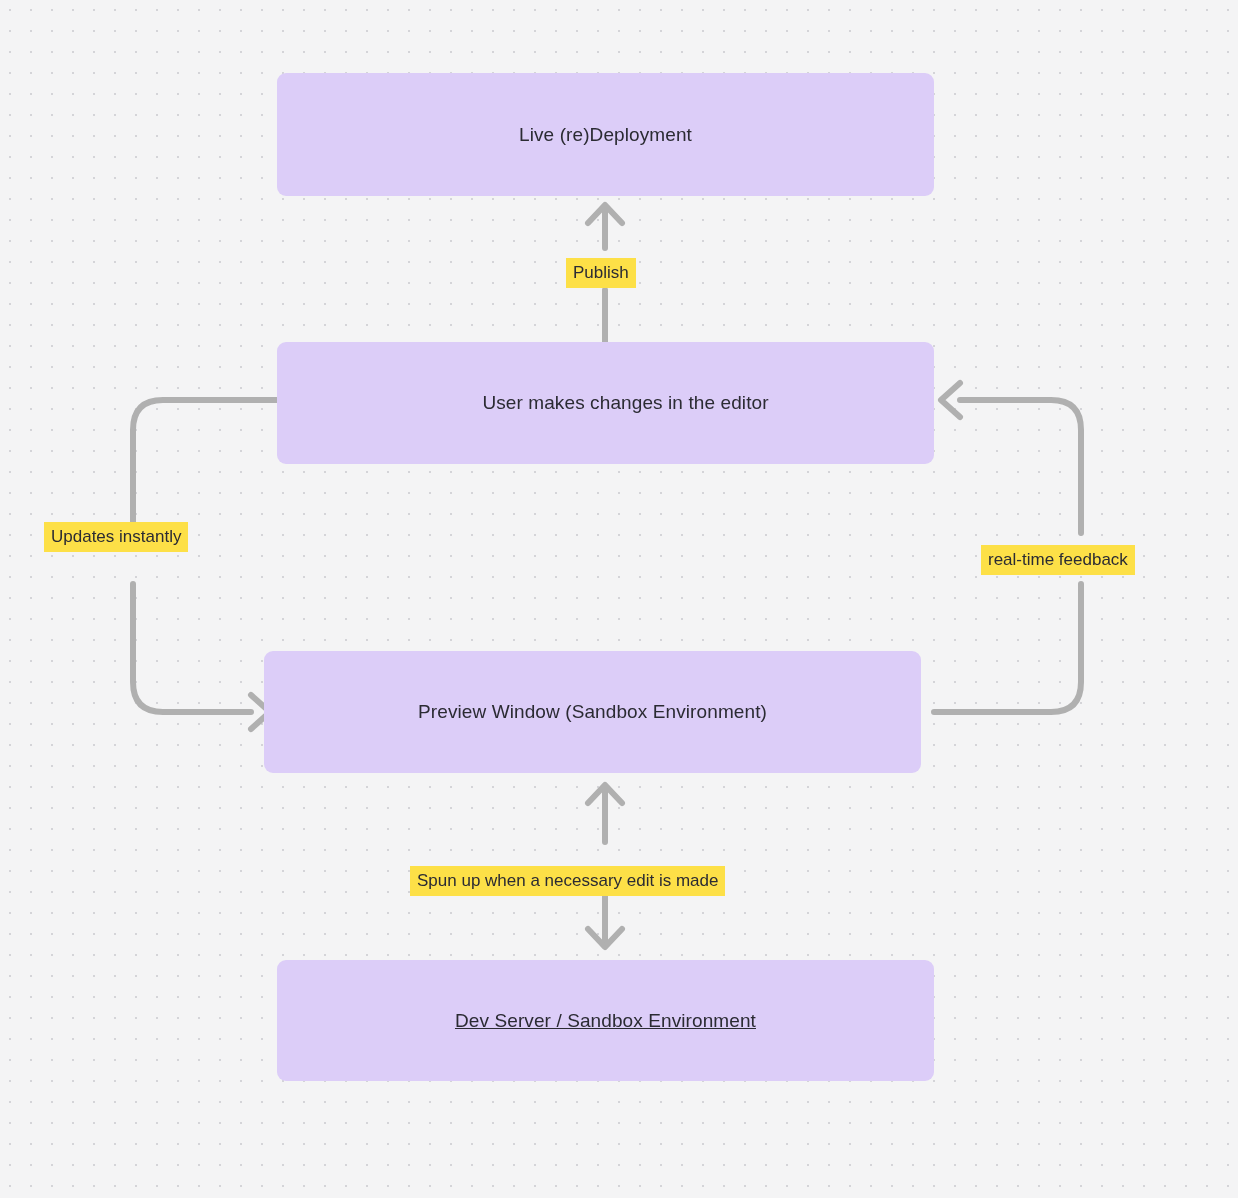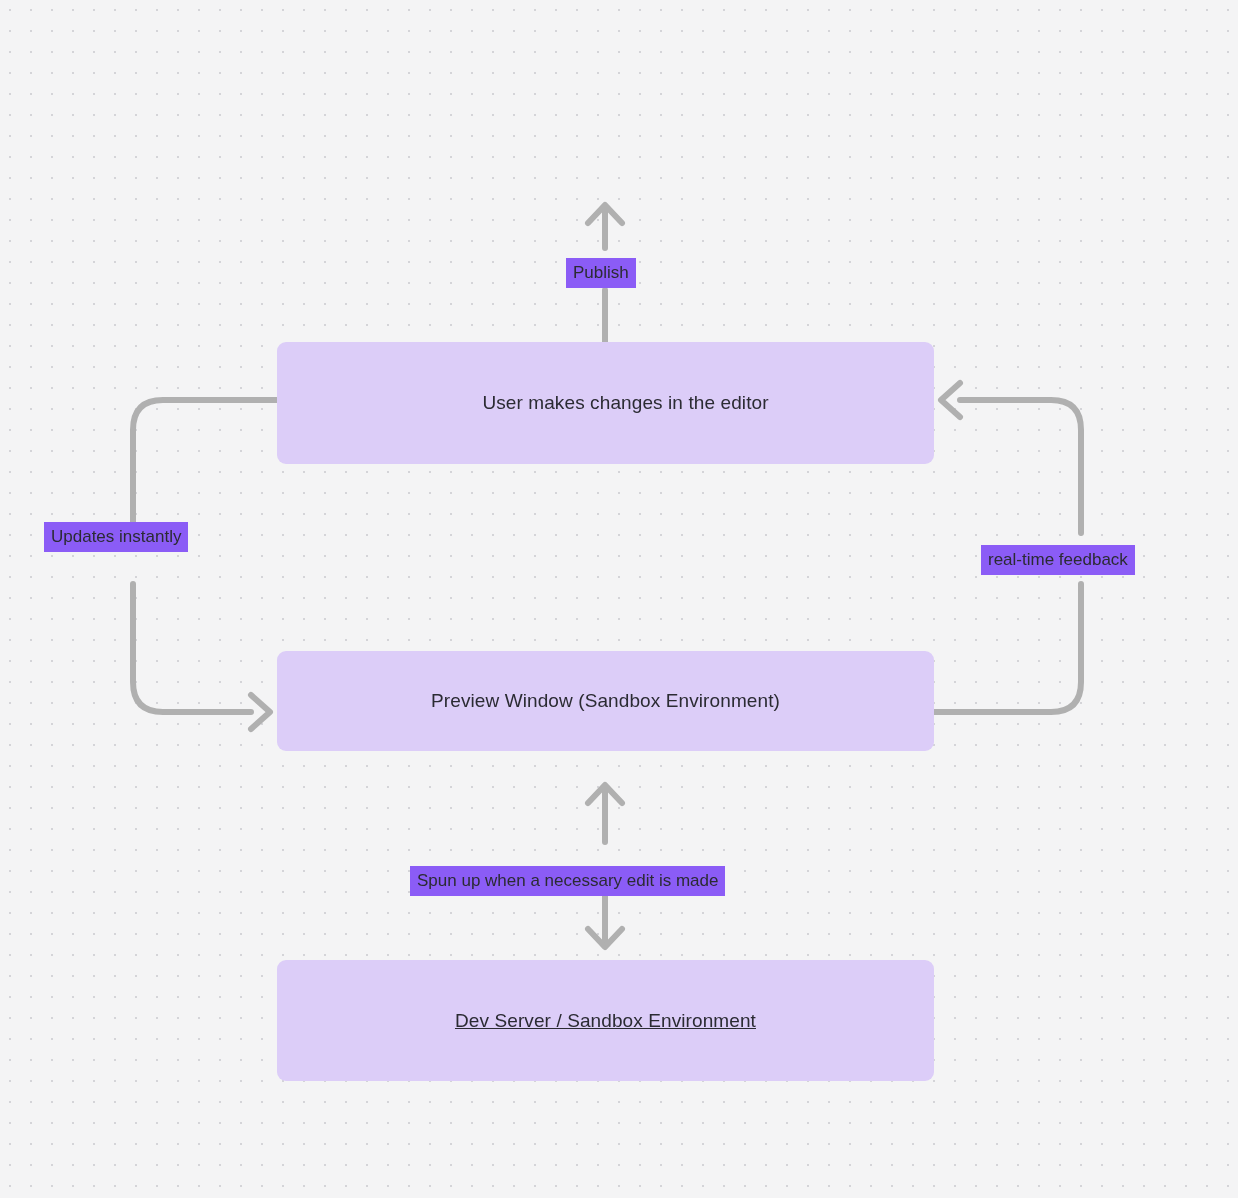--- a/index.html
+++ b/index.html
@@ -61,31 +61,31 @@
     text-align: center;
     user-select: none;
   }
 
   .node-label {
     pointer-events: none;
   }
 
   #node-live-deployment { left: 277px; top: 73px;  width: 657px; height: 123px; }
   #node-user-edits      { left: 277px; top: 342px; width: 657px; height: 122px; padding-left: 40px; }
-  #node-preview-window  { left: 277px; top: 651px; width: 657px; height: 100px; }
+  #node-preview-window  { left: 264px; top: 651px; width: 657px; height: 122px; }
   #node-dev-server      { left: 277px; top: 960px; width: 657px; height: 121px; text-decoration: underline; }
 
   
   .edge-label {
     position: absolute;
     color: #2b2b33;
     font-size: 17px;
     line-height: 1.2;
     white-space: nowrap;
-    background: #8b5cf6;
+    background: #fde047;
     padding: 5px 7px;
     user-select: none;
   }
 
   #label-publish        { left: 566px; top: 258px; }
   #label-updates        { left: 44px;  top: 522px; }
   #label-realtime       { left: 981px; top: 545px; }
   #label-spun-up        { left: 410px; top: 866px; }
 </style>
 </head>
@@ -114,20 +114,23 @@
     </g>
 
     <g>
       <line x1="605" y1="842" x2="605" y2="786"></line>
       <polyline points="588,803 605,785 622,803"></polyline>
       <line x1="605" y1="890" x2="605" y2="946"></line>
       <polyline points="588,929 605,947 622,929"></polyline>
     </g>
   </svg>
 
+  <div class="node" id="node-live-deployment">
+    <span class="node-label">Live (re)Deployment</span>
+  </div>
 
   <div class="node" id="node-user-edits">
     <span class="node-label">User makes changes in the editor</span>
   </div>
 
   <div class="node" id="node-preview-window">
     <span class="node-label">Preview Window (Sandbox Environment)</span>
   </div>
 
   <div class="node" id="node-dev-server">

